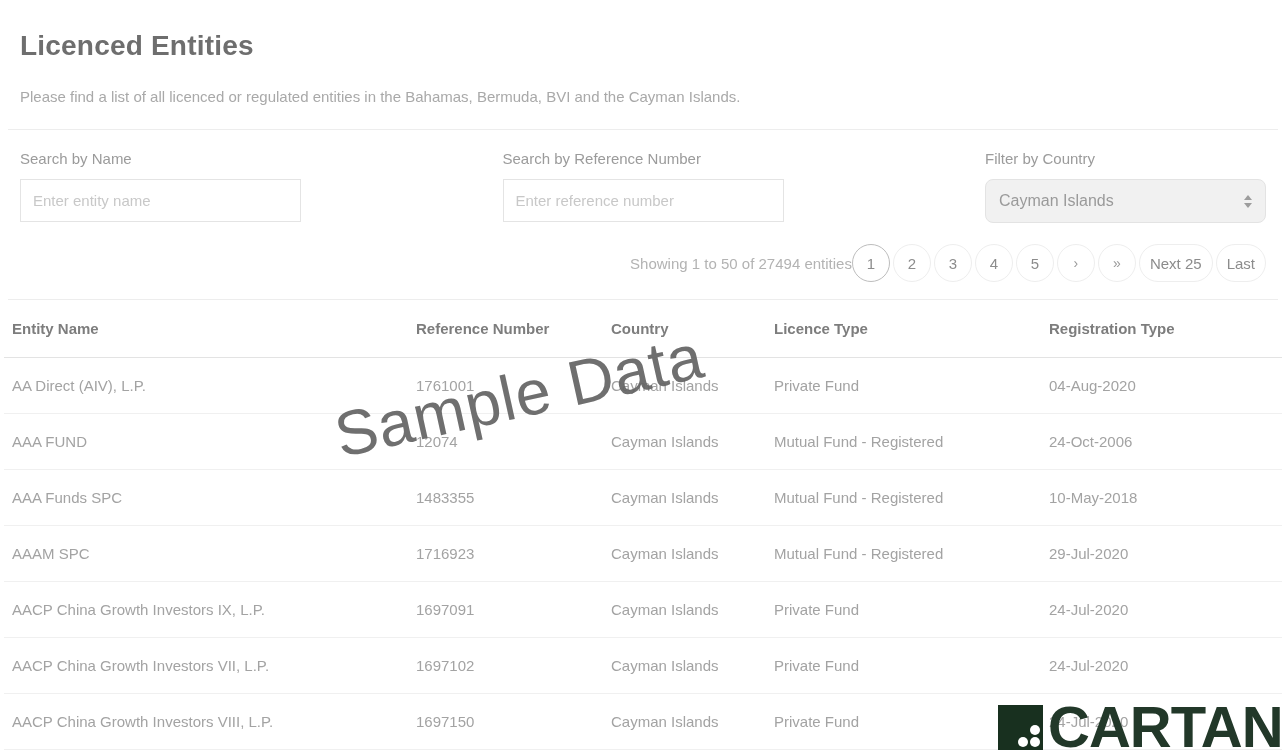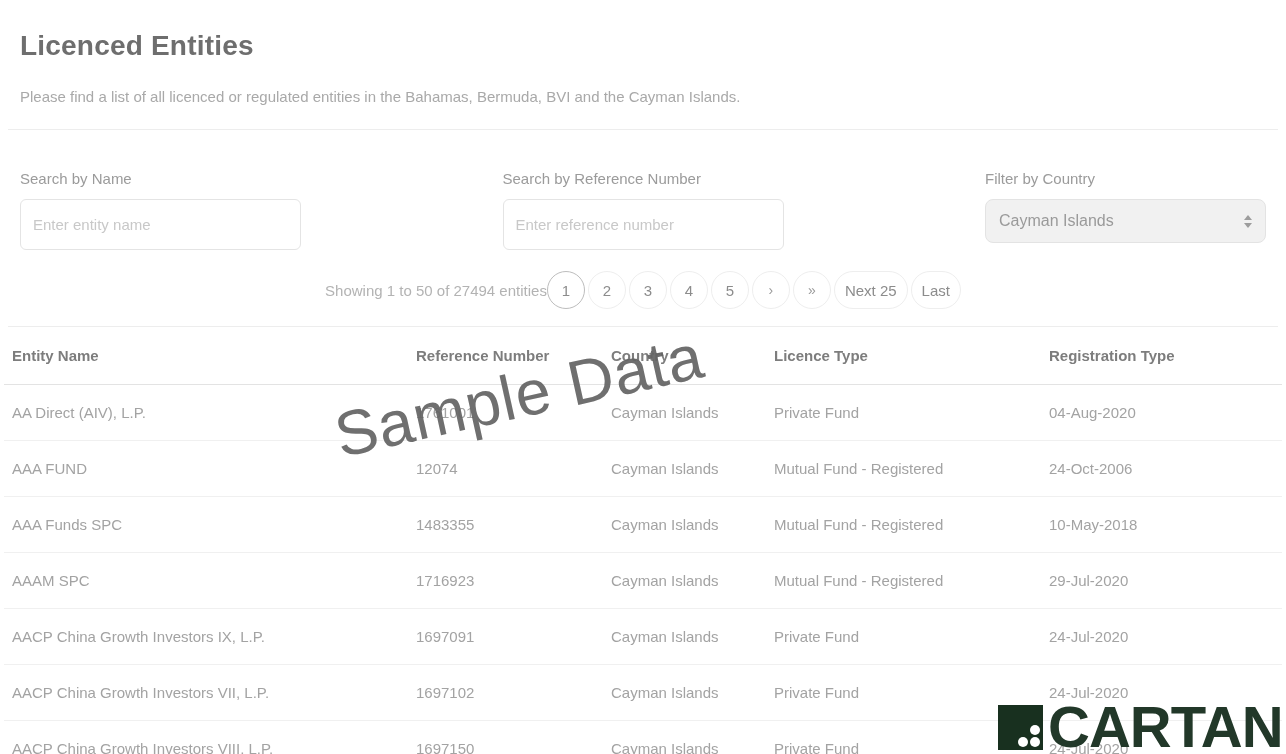--- a/index.html
+++ b/index.html
@@ -11,40 +11,40 @@
   .page-title {
     margin:30px 0 0 20px; font-size:28px; font-weight:bold; color:#6e6e6e;
     letter-spacing:0.2px;
   }
   .page-subtitle { margin:26px 0 0 20px; font-size:15px; color:#a9a9a9; }
   .hr { border:none; border-top:1px solid #ededed; margin:24px 8px 0 8px; }
   .hr2 { border:none; border-top:1px solid #ededed; margin:16px 8px 0 8px; }
 
   
   .filters { display:flex; justify-content:space-between; margin:20px 20px 0 20px; }
-  .filter { width:281px;margin-top:20px; }
+  .filter { width:281px; }
   .filter-label { font-size:15px; color:#9b9b9b; }
   .text-input {
-    margin-top:12px; width:100%; height:51px; border:1px solid #e4e4e4;
-    border-radius:6px; padding:0 12px; font-size:15px; color:#8a8a8a;
+    margin-top:12px; width:100%; height:43px; border:1px solid #e4e4e4;
+    border-radius:0; padding:0 12px; font-size:15px; color:#8a8a8a;
     font-family:"Liberation Sans", sans-serif; outline:none; background:#fff;
   }
   .text-input::placeholder { color:#c8c8c8; }
   .select {
     margin-top:12px; width:100%; height:44px; background:#f1f1f1;
     border:1px solid #e3e3e3; border-radius:8px; display:flex;
     align-items:center; justify-content:space-between; padding:0 13px;
     font-size:16px; color:#9a9a9a; cursor:pointer;
   }
   .updown { display:flex; flex-direction:column; gap:3px; align-items:center; }
   .tri-up { width:0; height:0; border-left:4px solid transparent; border-right:4px solid transparent; border-bottom:5px solid #9d9d9d; }
   .tri-down { width:0; height:0; border-left:4px solid transparent; border-right:4px solid transparent; border-top:5px solid #9d9d9d; }
 
   
-  .results-row { display:flex; justify-content:center; align-items:center; margin:20px 20px 0 20px; height:40px; }
+  .results-row { display:flex; justify-content:flex-end; align-items:center; margin:20px 20px 0 20px; height:40px; }
   .results-summary { font-size:15px; color:#b3b3b3; }
   .pagination { display:flex; align-items:center; gap:3px; }
   .page-btn {
     min-width:38px; height:38px; border:1px solid #eeeeee; border-radius:19px;
     display:flex; align-items:center; justify-content:center; font-size:15px;
     color:#8c8c8c; background:#fff; cursor:pointer; padding:0 10px;
   }
   .page-btn.active { border-color:#bdbdbd; }
   .page-btn.glyph { font-size:14px; color:#9a9a9a; }
 

